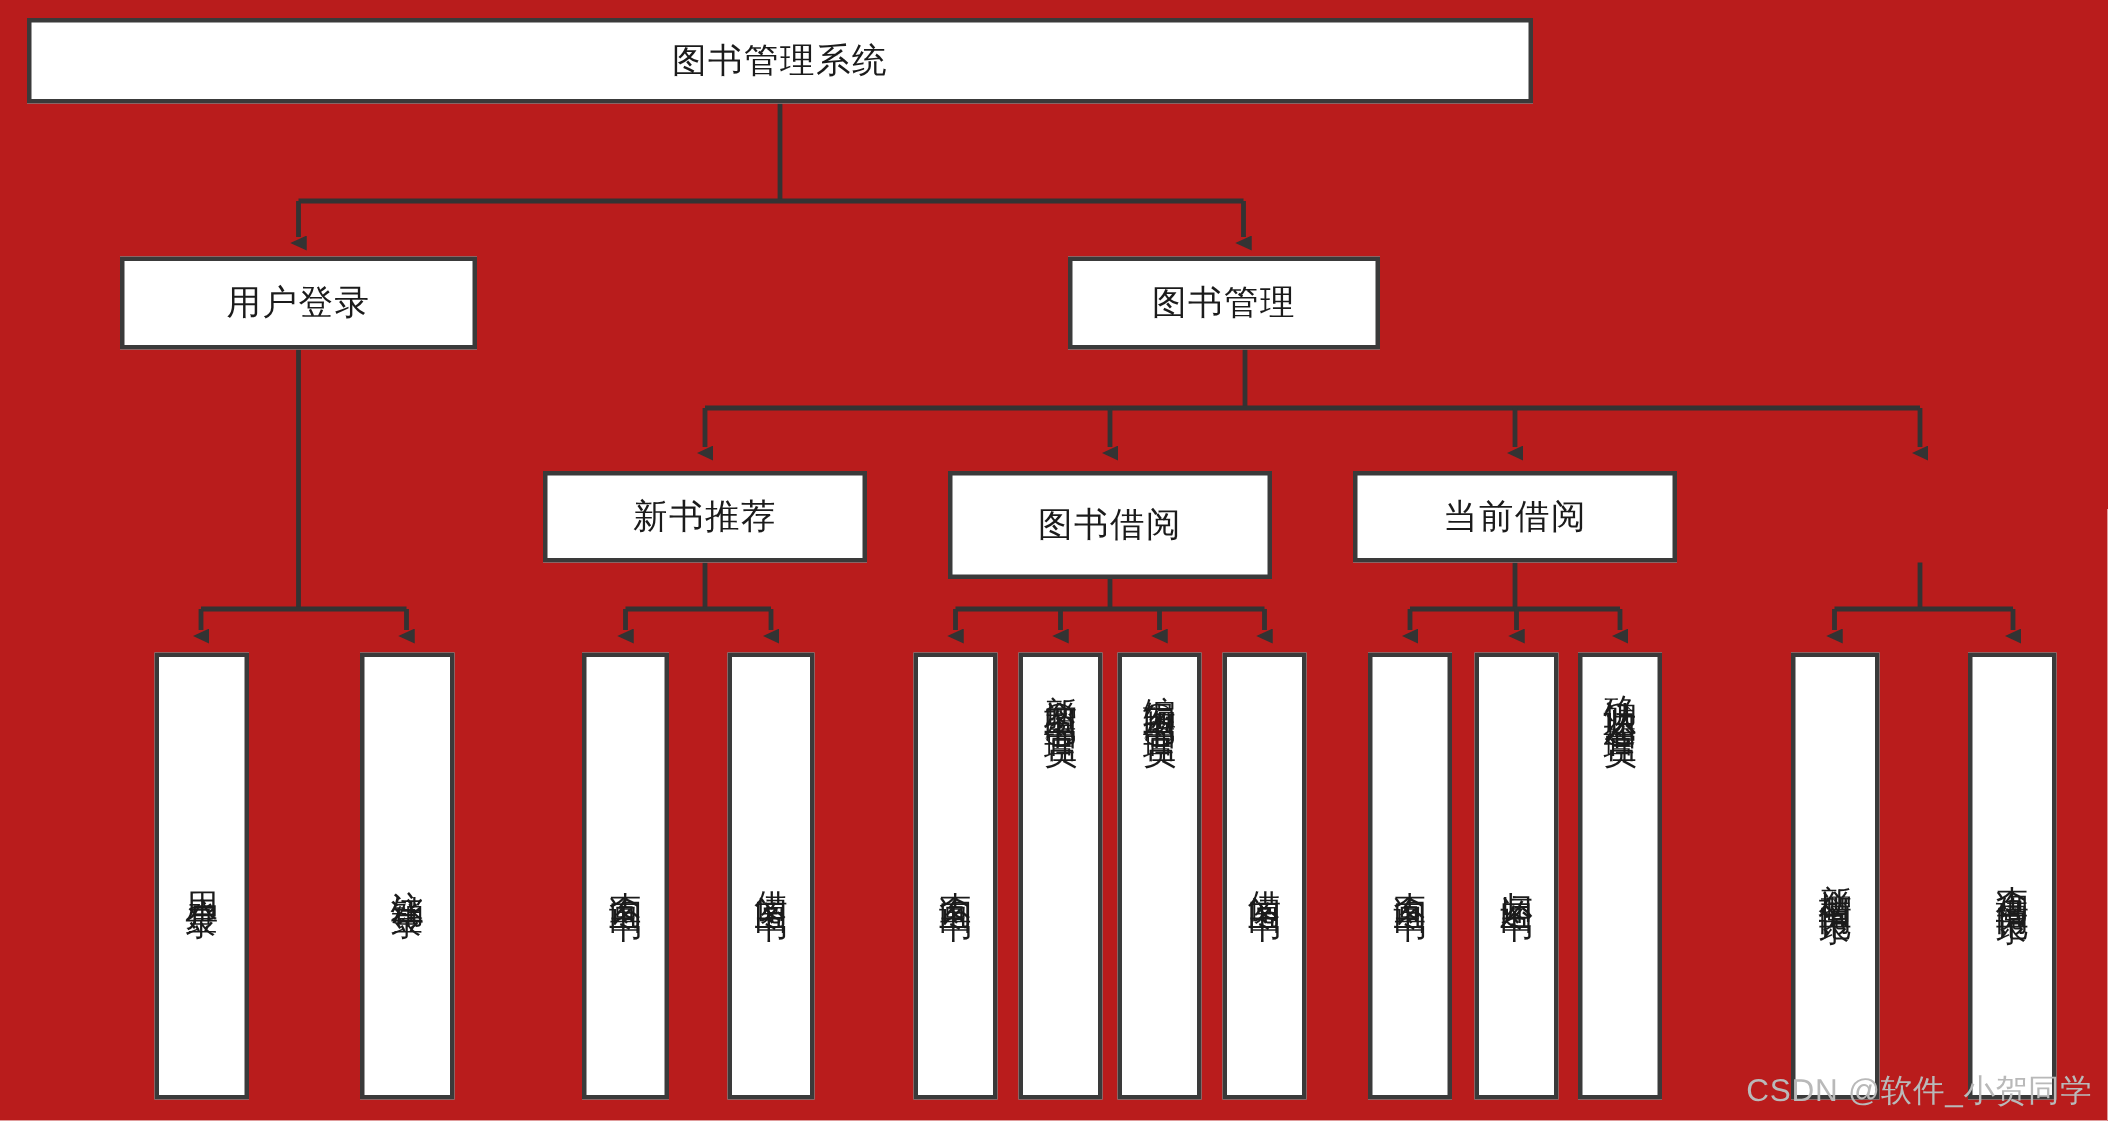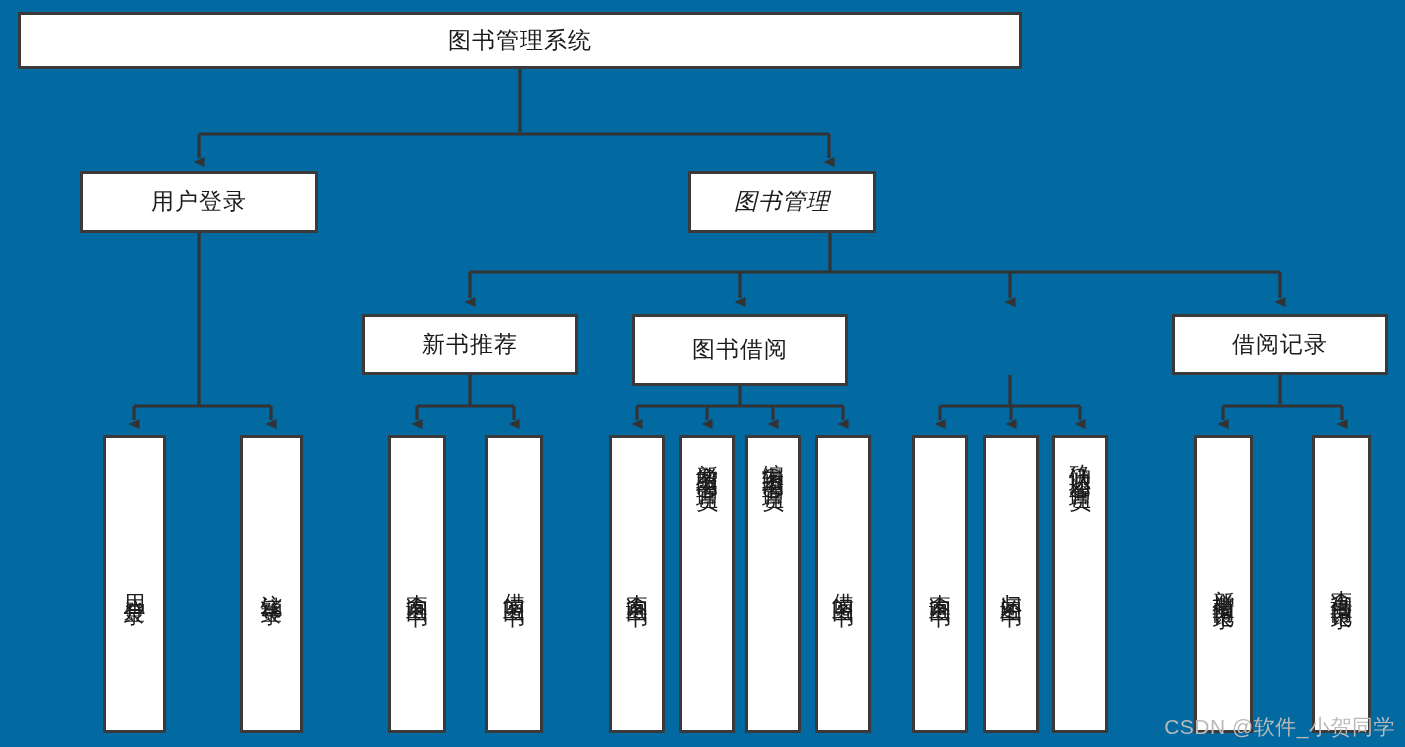--- a/index.html
+++ b/index.html
@@ -64,21 +64,21 @@
     bottom: 6px;
     font-size: 21px;
     color: #b9b9b9;
     letter-spacing: 0.5px;
     white-space: nowrap;
   }
 </style>
 </head>
 <body>
 
-<div id="canvas" style="background: #0369a1;">
+<div id="canvas" style="background: #b91c1c;">
 
   <svg class="edges" viewBox="0 0 1405 747">
     <defs>
       <marker id="arrow" markerWidth="10" markerHeight="11" refX="1" refY="5.5" orient="auto" markerUnits="userSpaceOnUse">
         <path d="M0,0 L10,0 L5,11 z" fill="#333333"></path>
       </marker>
     </defs>
 
     <g stroke="#333333" stroke-width="3.2" fill="none">
       <path d="M520,69 L520,134"></path>
@@ -135,32 +135,32 @@
     </g>
   </svg>
 
   <div class="node horizontal" id="node-root" style="left: 18px; top: 12px; width: 1004px; height: 57px; border-color: rgb(58, 58, 58); color: rgb(27, 27, 27); background: rgb(255, 255, 255);">
     <span class="label">图书管理系统</span>
   </div>
 
   <div class="node horizontal" id="node-l2-0" style="left: 80px; top: 171px; width: 238px; height: 62px; border-color: rgb(58, 58, 58); color: rgb(27, 27, 27); background: rgb(255, 255, 255);">
     <span class="label">用户登录</span>
   </div>
-  <div class="node horizontal" id="node-l2-1" style="left: 688px; top: 171px; width: 188px; height: 62px; border-color: rgb(58, 58, 58); color: rgb(27, 27, 27); background: rgb(255, 255, 255); font-style: italic;">
+  <div class="node horizontal" id="node-l2-1" style="left: 712px; top: 171px; width: 208px; height: 62px; border-color: rgb(58, 58, 58); color: rgb(27, 27, 27); background: rgb(255, 255, 255);">
     <span class="label">图书管理</span>
   </div>
 
   <div class="node horizontal" id="node-l3-0" style="left: 362px; top: 314px; width: 216px; height: 61px; border-color: rgb(58, 58, 58); color: rgb(27, 27, 27); background: rgb(255, 255, 255);">
     <span class="label">新书推荐</span>
   </div>
   <div class="node horizontal" id="node-l3-1" style="left: 632px; top: 314px; width: 216px; height: 72px; border-color: rgb(58, 58, 58); color: rgb(27, 27, 27); background: rgb(255, 255, 255);">
     <span class="label">图书借阅</span>
   </div>
-  <div class="node horizontal" id="node-l3-3" style="left: 1172px; top: 314px; width: 216px; height: 61px; border-color: rgb(58, 58, 58); color: rgb(27, 27, 27); background: rgb(255, 255, 255);">
-    <span class="label">借阅记录</span>
+  <div class="node horizontal" id="node-l3-2" style="left: 902px; top: 314px; width: 216px; height: 61px; border-color: rgb(58, 58, 58); color: rgb(27, 27, 27); background: rgb(255, 255, 255);">
+    <span class="label">当前借阅</span>
   </div>
 
   <div class="node vertical mid" id="node-leaf-0" style="left: 103px; top: 435px; width: 63px; height: 298px; border-color: rgb(58, 58, 58); color: rgb(27, 27, 27); background: rgb(255, 255, 255);">
     <span class="label">用户登录</span>
   </div>
   <div class="node vertical mid" id="node-leaf-1" style="left: 240px; top: 435px; width: 63px; height: 298px; border-color: rgb(58, 58, 58); color: rgb(27, 27, 27); background: rgb(255, 255, 255);">
     <span class="label">注销登录</span>
   </div>
   <div class="node vertical mid" id="node-leaf-2" style="left: 388px; top: 435px; width: 58px; height: 298px; border-color: rgb(58, 58, 58); color: rgb(27, 27, 27); background: rgb(255, 255, 255);">
     <span class="label">查询图书</span>

